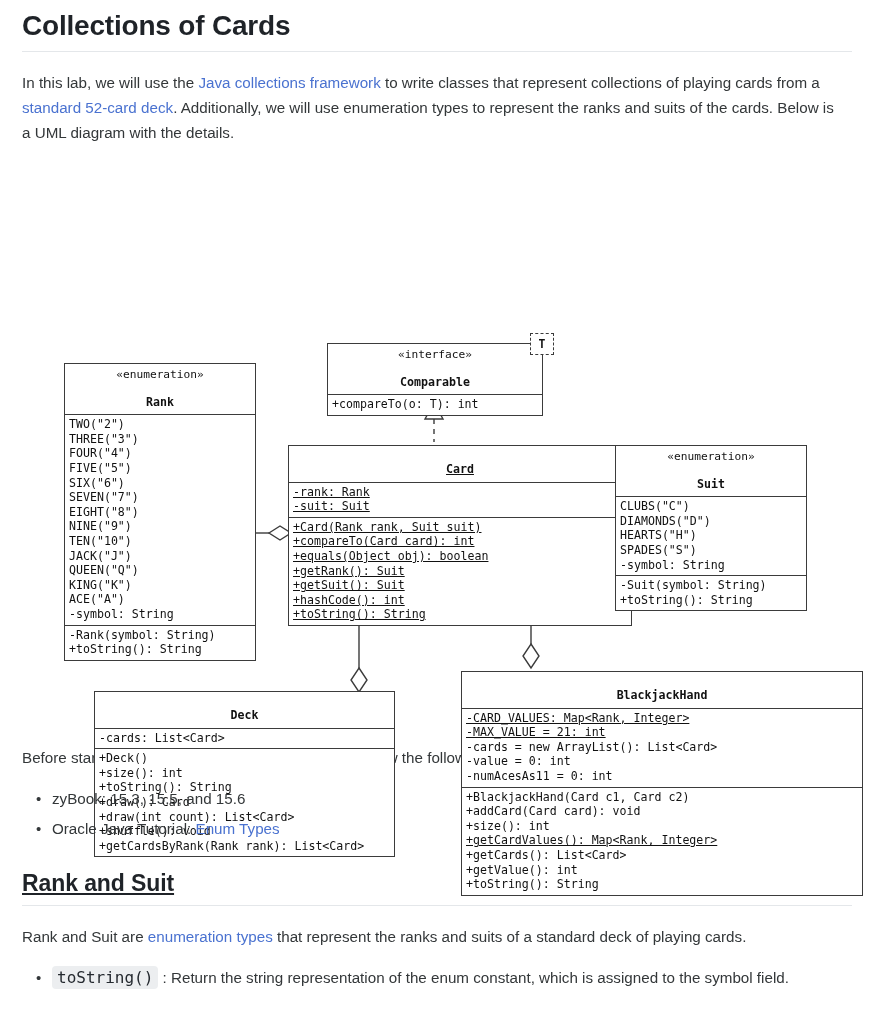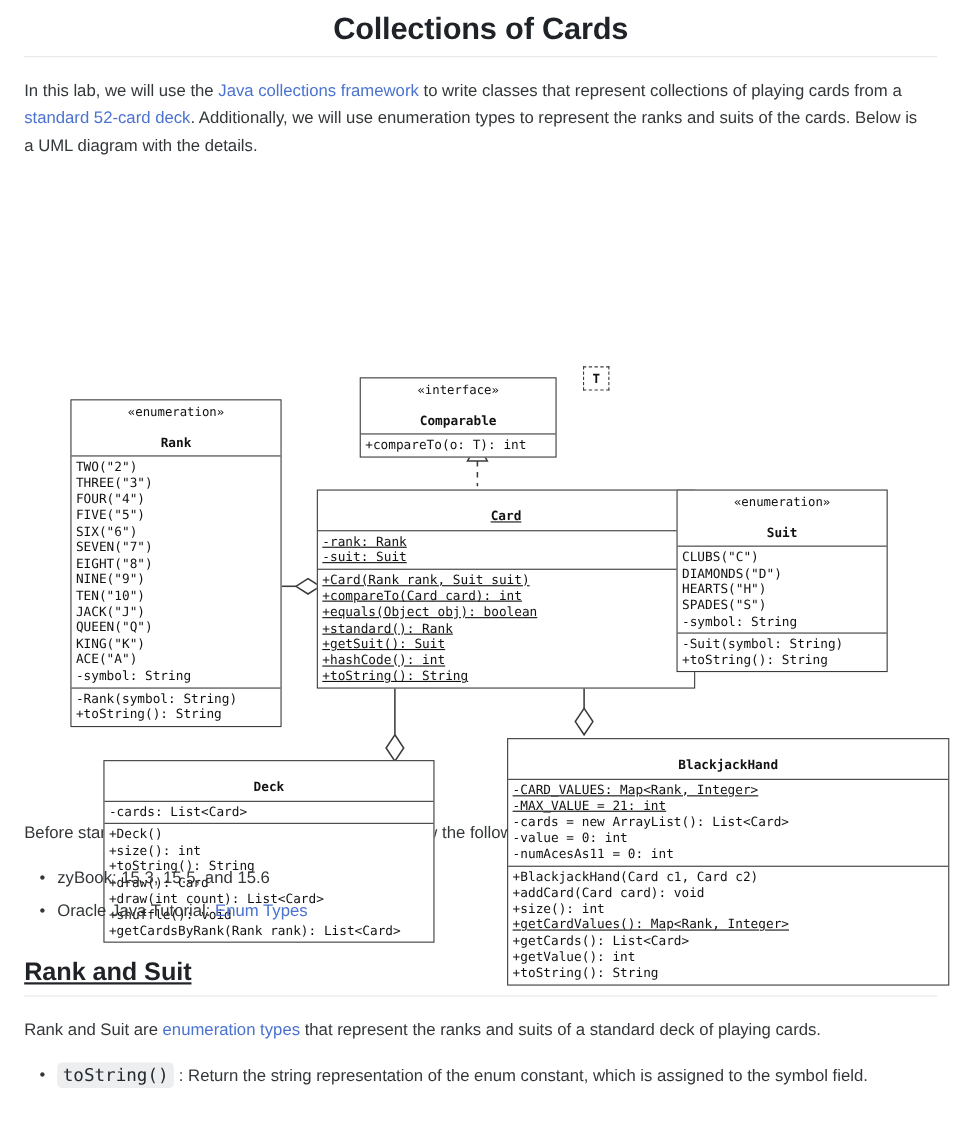--- a/index.html
+++ b/index.html
@@ -21,21 +21,20 @@
     width: 874px;
   }
   h1.page-title {
     font-size: 28px;
     font-weight: 600;
     letter-spacing: -0.2px;
     color: #1f2328;
     margin: 10px 0 0 0;
     padding-bottom: 9px;
     border-bottom: 1px solid #e4e7ea;
-    text-align: center;
   }
   h2.section-title {
     font-size: 23px;
     font-weight: 600;
     letter-spacing: -0.1px;
     color: #1f2328;
     margin: 26px 0 0 0;
     padding-bottom: 8px;
     border-bottom: 1px solid #e4e7ea;
     text-decoration: underline;
@@ -200,21 +199,21 @@
         <div class="row">KING("K")</div>
         <div class="row">ACE("A")</div>
         <div class="row">-symbol: String</div>
       </div>
       <div class="compartment">
         <div class="row">-Rank(symbol: String)</div>
         <div class="row">+toString(): String</div>
       </div>
     </div>
 
-    <div class="umlbox" style="left:305px; top:190px; width:179px;">
+    <div class="umlbox" style="left:305px; top:190px; width:216px;">
       <div class="hdr">
         <span class="stereo">«interface»</span>
         <span class="nm">Comparable</span>
       </div>
       <div class="compartment">
         <div class="row">+compareTo(o: T): int</div>
       </div>
     </div>
     <div class="tparam" style="left:508px; top:180px; width:24px; height:22px;">T</div>
 
@@ -223,21 +222,21 @@
         <span class="nm">Card</span>
       </div>
       <div class="compartment">
         <div class="row">-rank: Rank</div>
         <div class="row">-suit: Suit</div>
       </div>
       <div class="compartment">
         <div class="row">+Card(Rank rank, Suit suit)</div>
         <div class="row">+compareTo(Card card): int</div>
         <div class="row">+equals(Object obj): boolean</div>
-        <div class="row">+standard(): Rank</div>
+        <div class="row">+getRank(): Suit</div>
         <div class="row">+getSuit(): Suit</div>
         <div class="row">+hashCode(): int</div>
         <div class="row">+toString(): String</div>
       </div>
     </div>
 
     <div class="umlbox" style="left:593px; top:292px; width:192px;">
       <div class="hdr">
         <span class="stereo">«enumeration»</span>
         <span class="nm">Suit</span>

